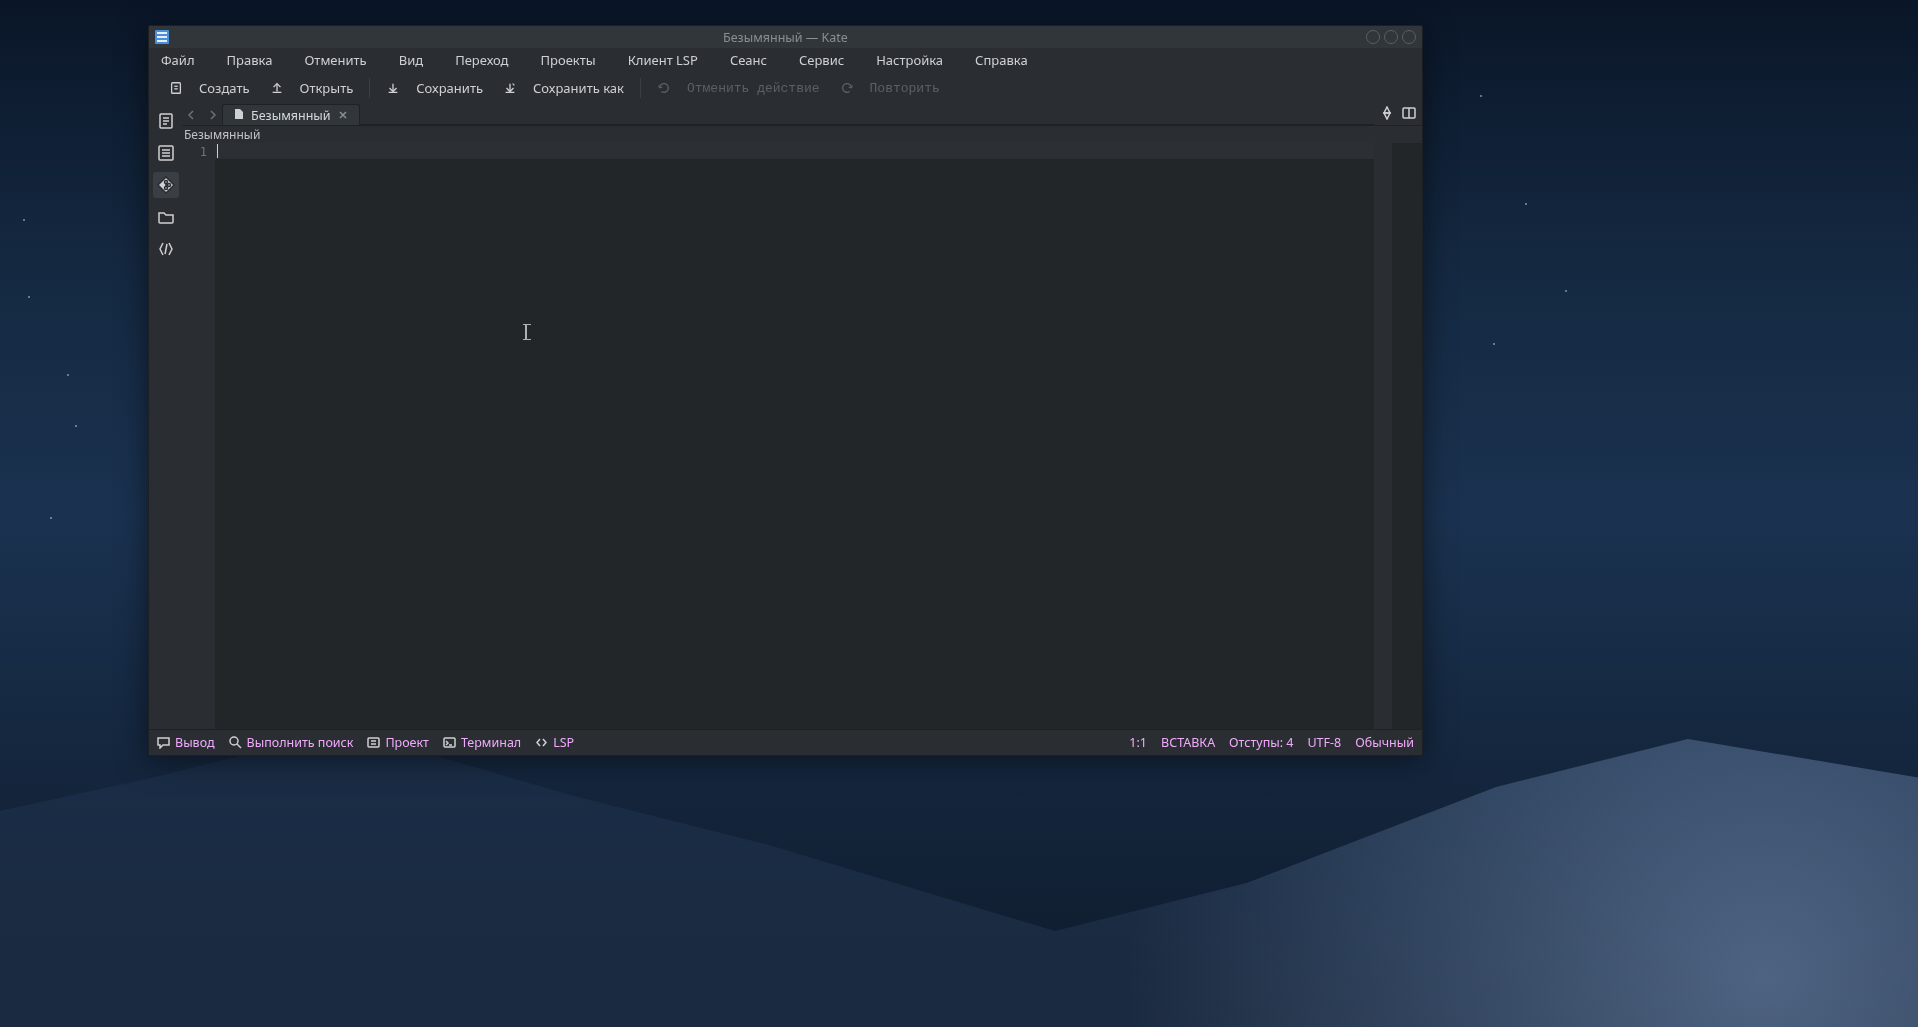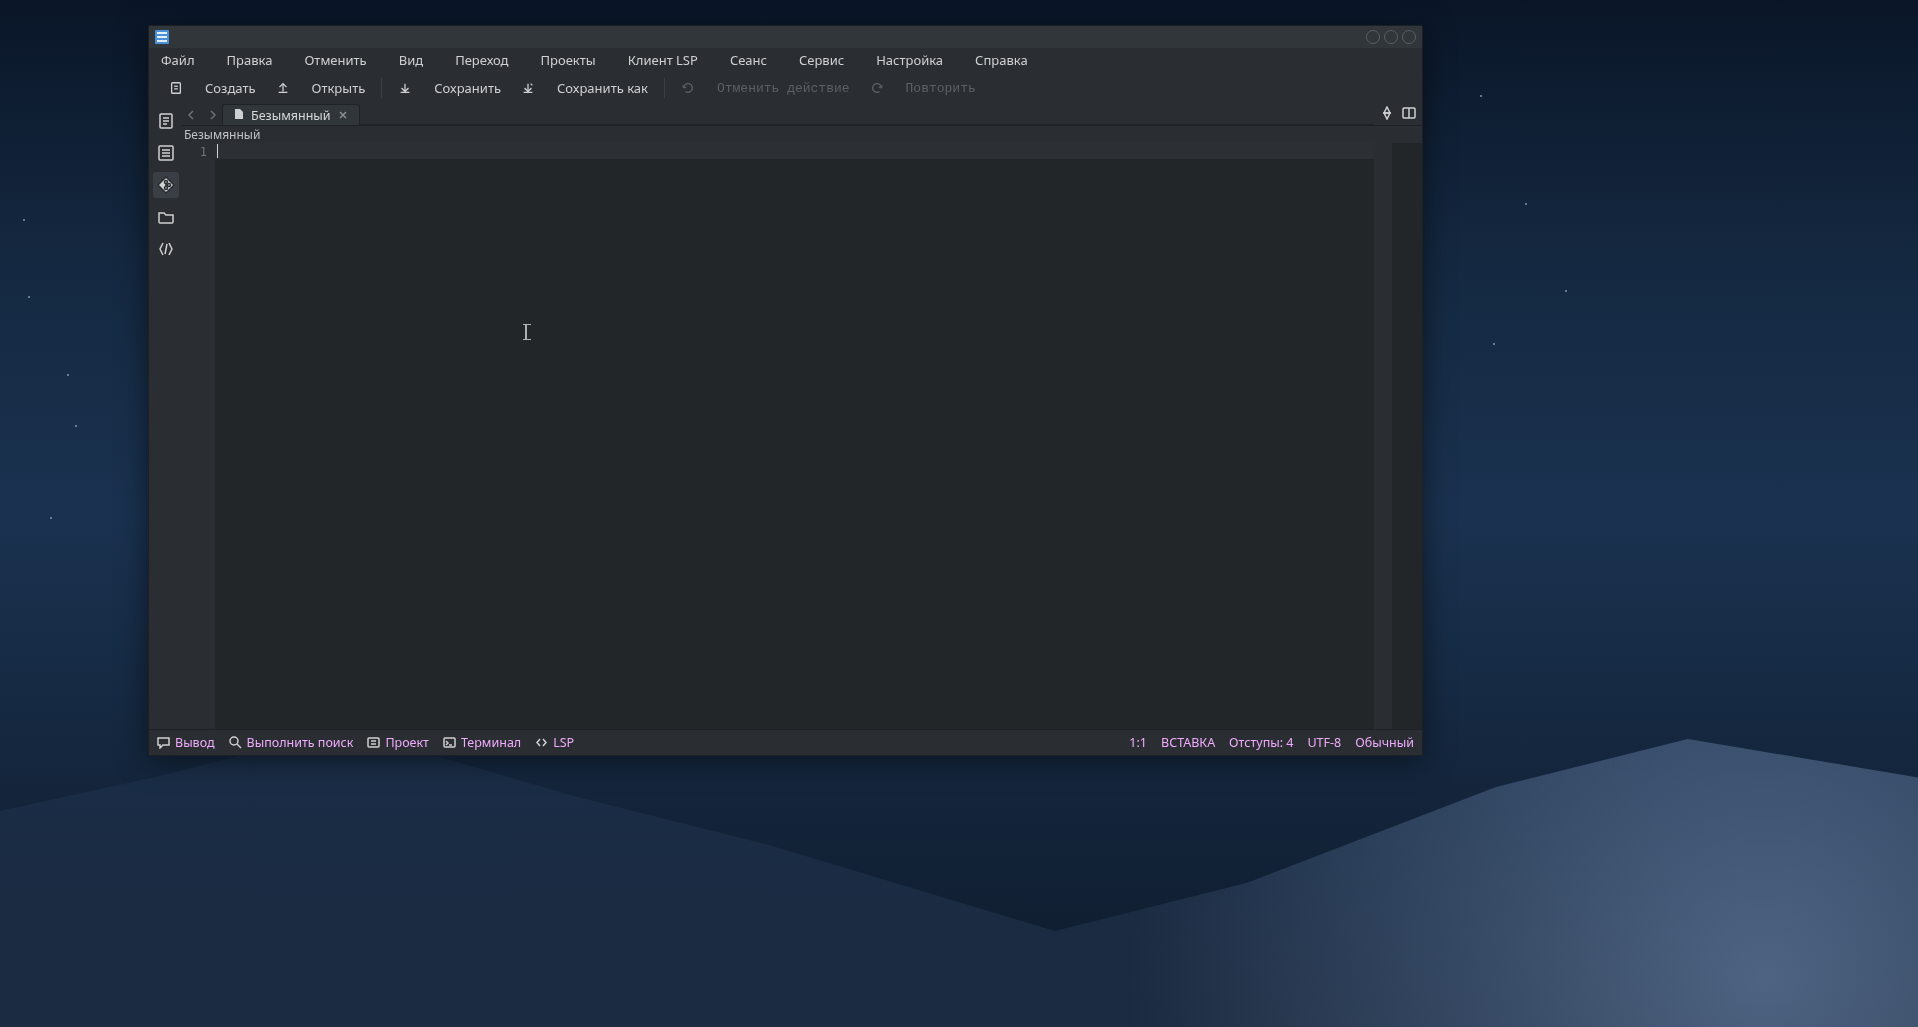--- a/index.html
+++ b/index.html
@@ -66,21 +66,21 @@
 .menubar .menu-item { padding: 3px 8px; color:#cfd0d1; cursor:default; }
 
 .toolbar {
   height: 32px;
   background: #2a2e33;
   display: flex;
   align-items: center;
   padding: 0 10px;
   gap: 0;
 }
-.tool-btn { display:flex; align-items:center; gap:22px; padding:4px 10px; color:#cfd0d1; cursor:default; }
+.tool-btn { display:flex; align-items:center; gap:16px; padding:4px 10px; color:#cfd0d1; cursor:default; }
 .tool-btn.disabled { color:#5a6065;font-family:Liberation Mono, monospace; }
 .tool-sep { width:1px; height:20px; background:#3a3f45; margin:0 6px; }
 .icon { width:14px; height:14px; display:inline-flex; align-items:center; justify-content:center; }
 .icon svg { width:14px; height:14px; stroke:#cfd0d1; stroke-width:1.5; fill:none; }
 .tool-btn.disabled .icon svg { stroke:#5a6065; }
 
 .main-area { flex:1; display:flex; min-height:0; }
 
 .side-toolbar {
   width: 33px;
@@ -156,20 +156,21 @@
 <div class="star" style="left:23px; top:219px;"></div>
 <div class="star" style="left:1480px; top:95px;"></div>
 <div class="star" style="left:1525px; top:203px;"></div>
 <div class="star" style="left:1565px; top:290px;"></div>
 <div class="star" style="left:1493px; top:343px;"></div>
 
 <div class="window">
 
   <div class="titlebar">
     <div class="app-icon"></div>
+    <div class="title">Безымянный — Kate</div>
     <div class="win-btns">
       <div class="win-btn"></div>
       <div class="win-btn"></div>
       <div class="win-btn"></div>
     </div>
   </div>
 
   <div class="menubar">
     <div class="menu-item">Файл</div>
     <div class="menu-item">Правка</div>

